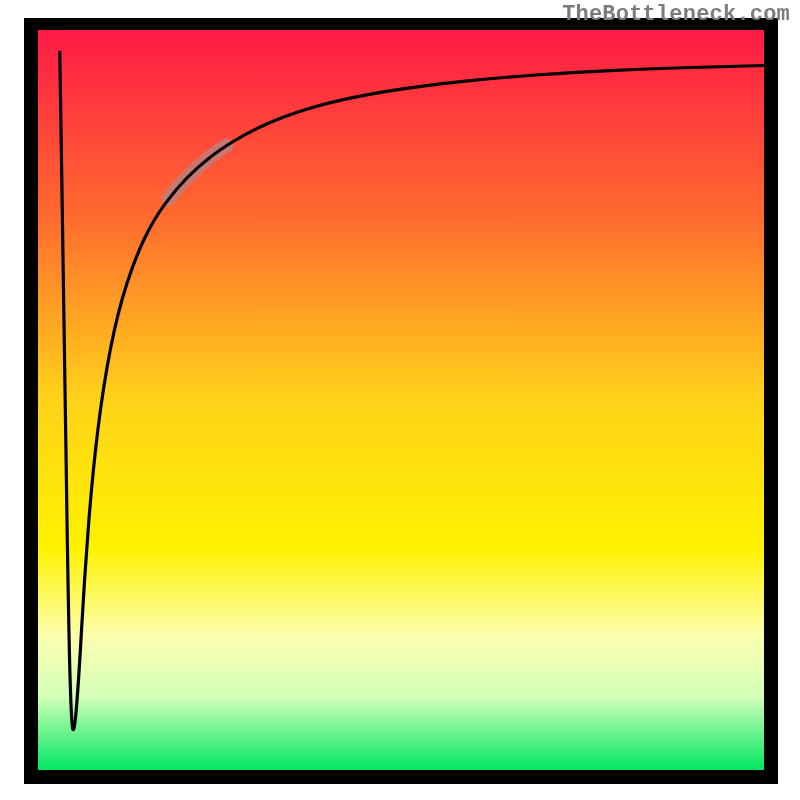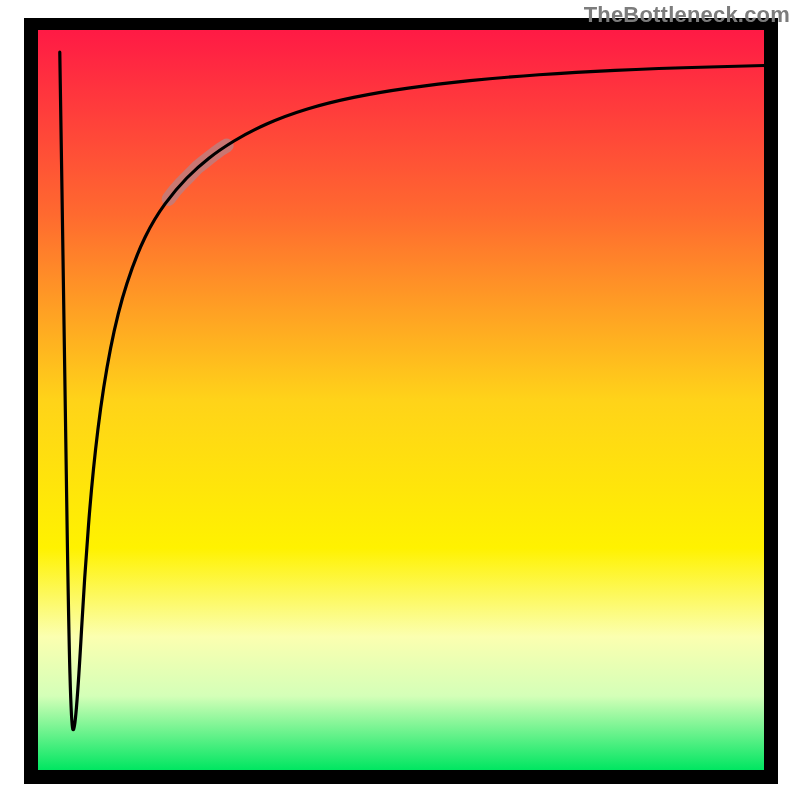--- a/index.html
+++ b/index.html
@@ -17,20 +17,21 @@
   }
   .watermark {
     position: absolute;
     top: 2px;
     right: 10px;
     color: #7c7c7c;
     font-size: 22px;
     font-weight: 600;
     letter-spacing: 0.2px;
     z-index: 3;
+    font-family: Liberation Mono, monospace;
   }
   svg.chart {
     position: absolute;
     left: 0;
     top: 0;
     width: 800px;
     height: 800px;
   }
 </style>
 </head>

